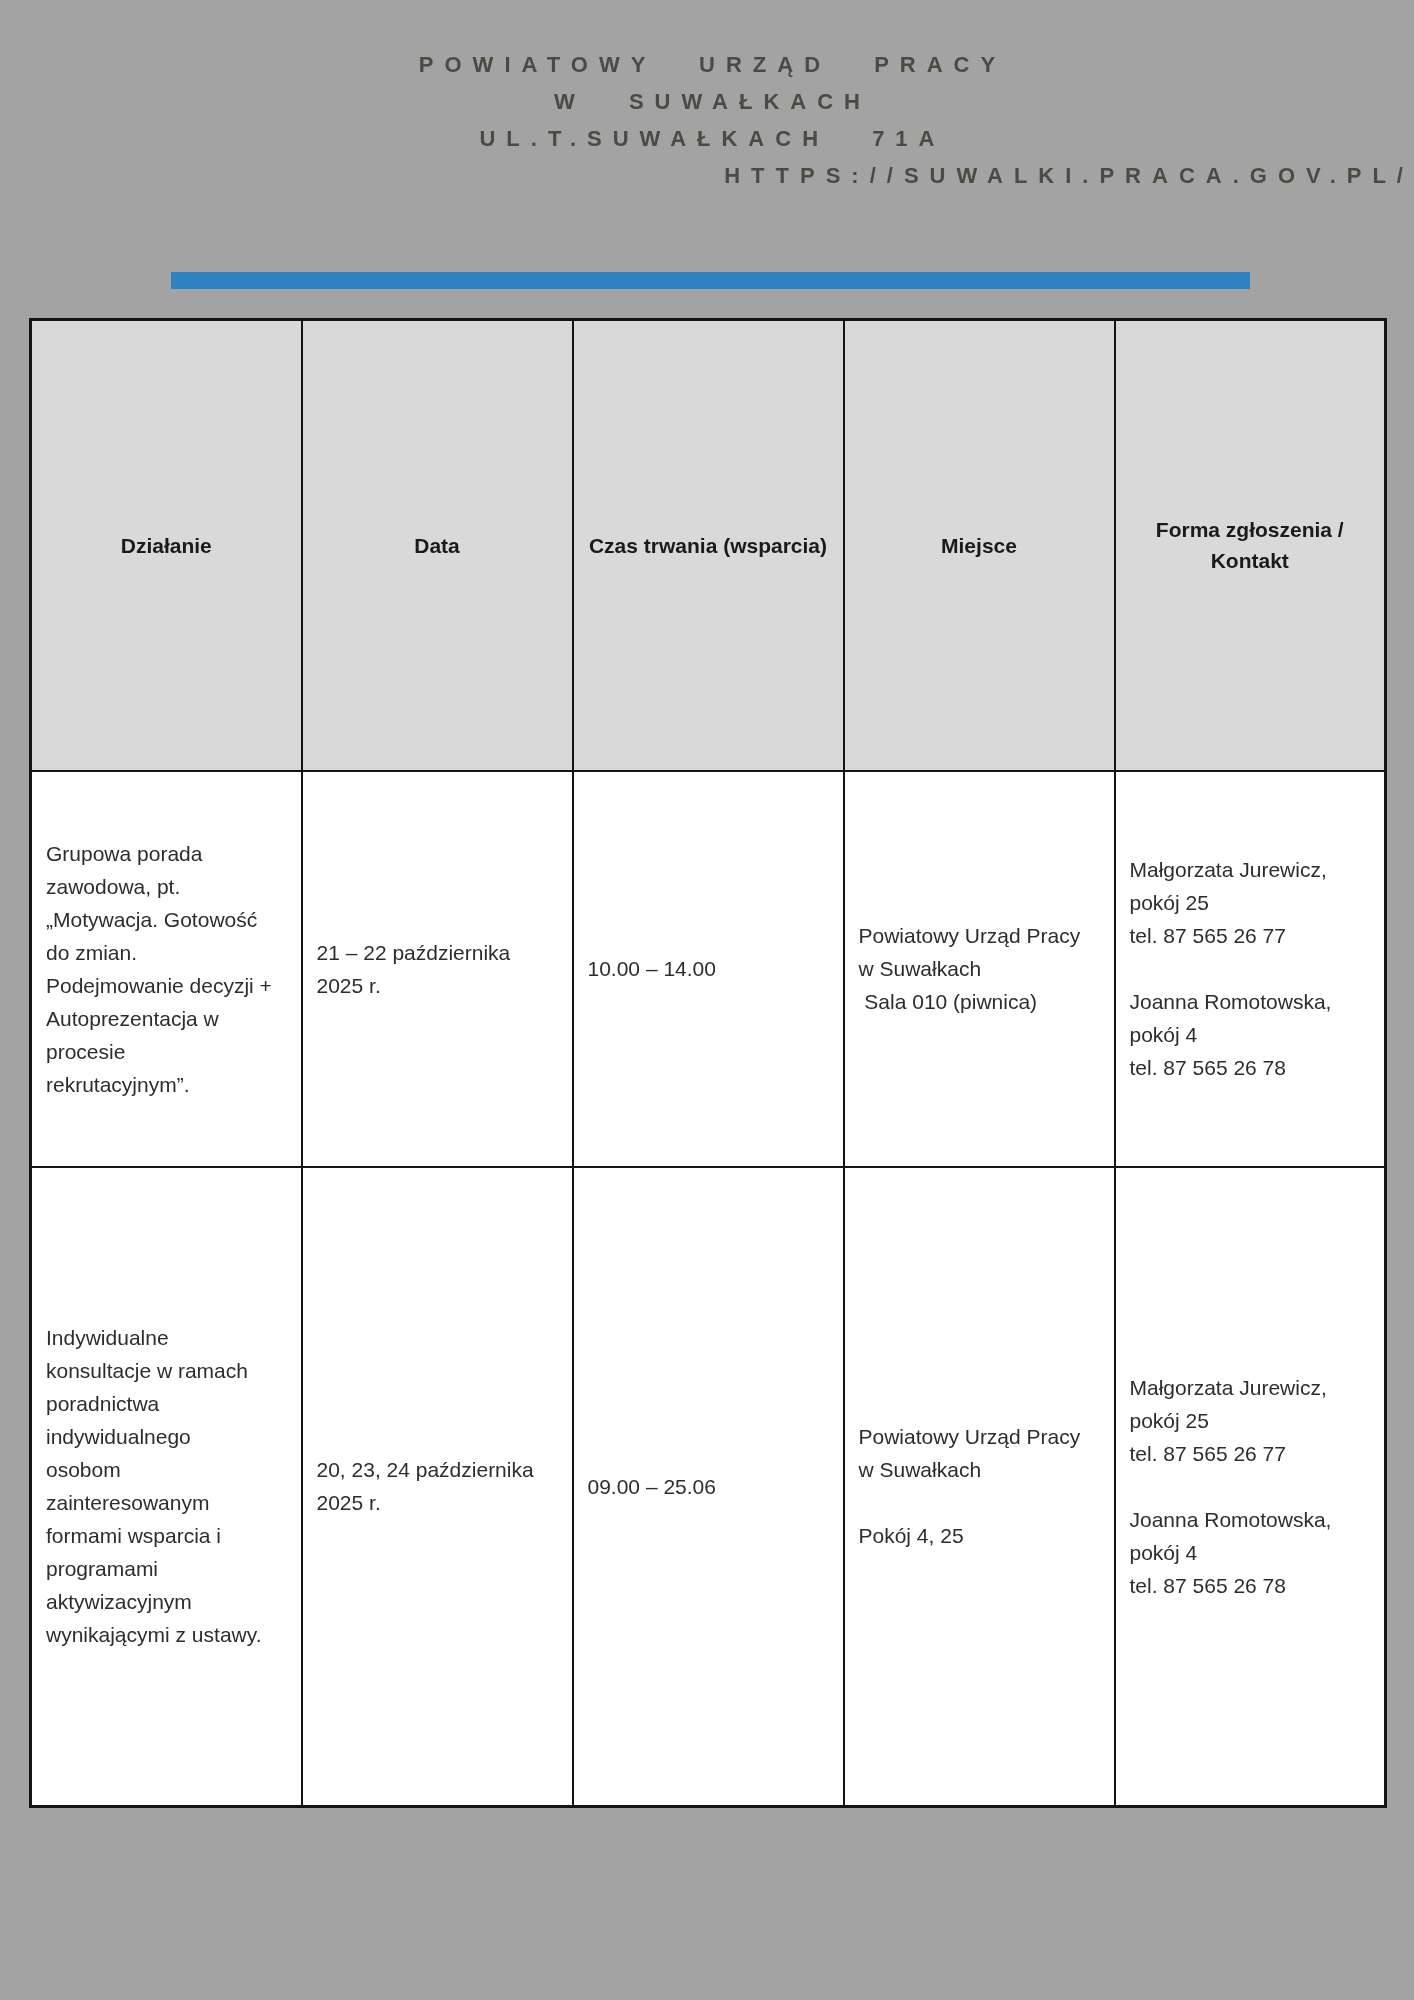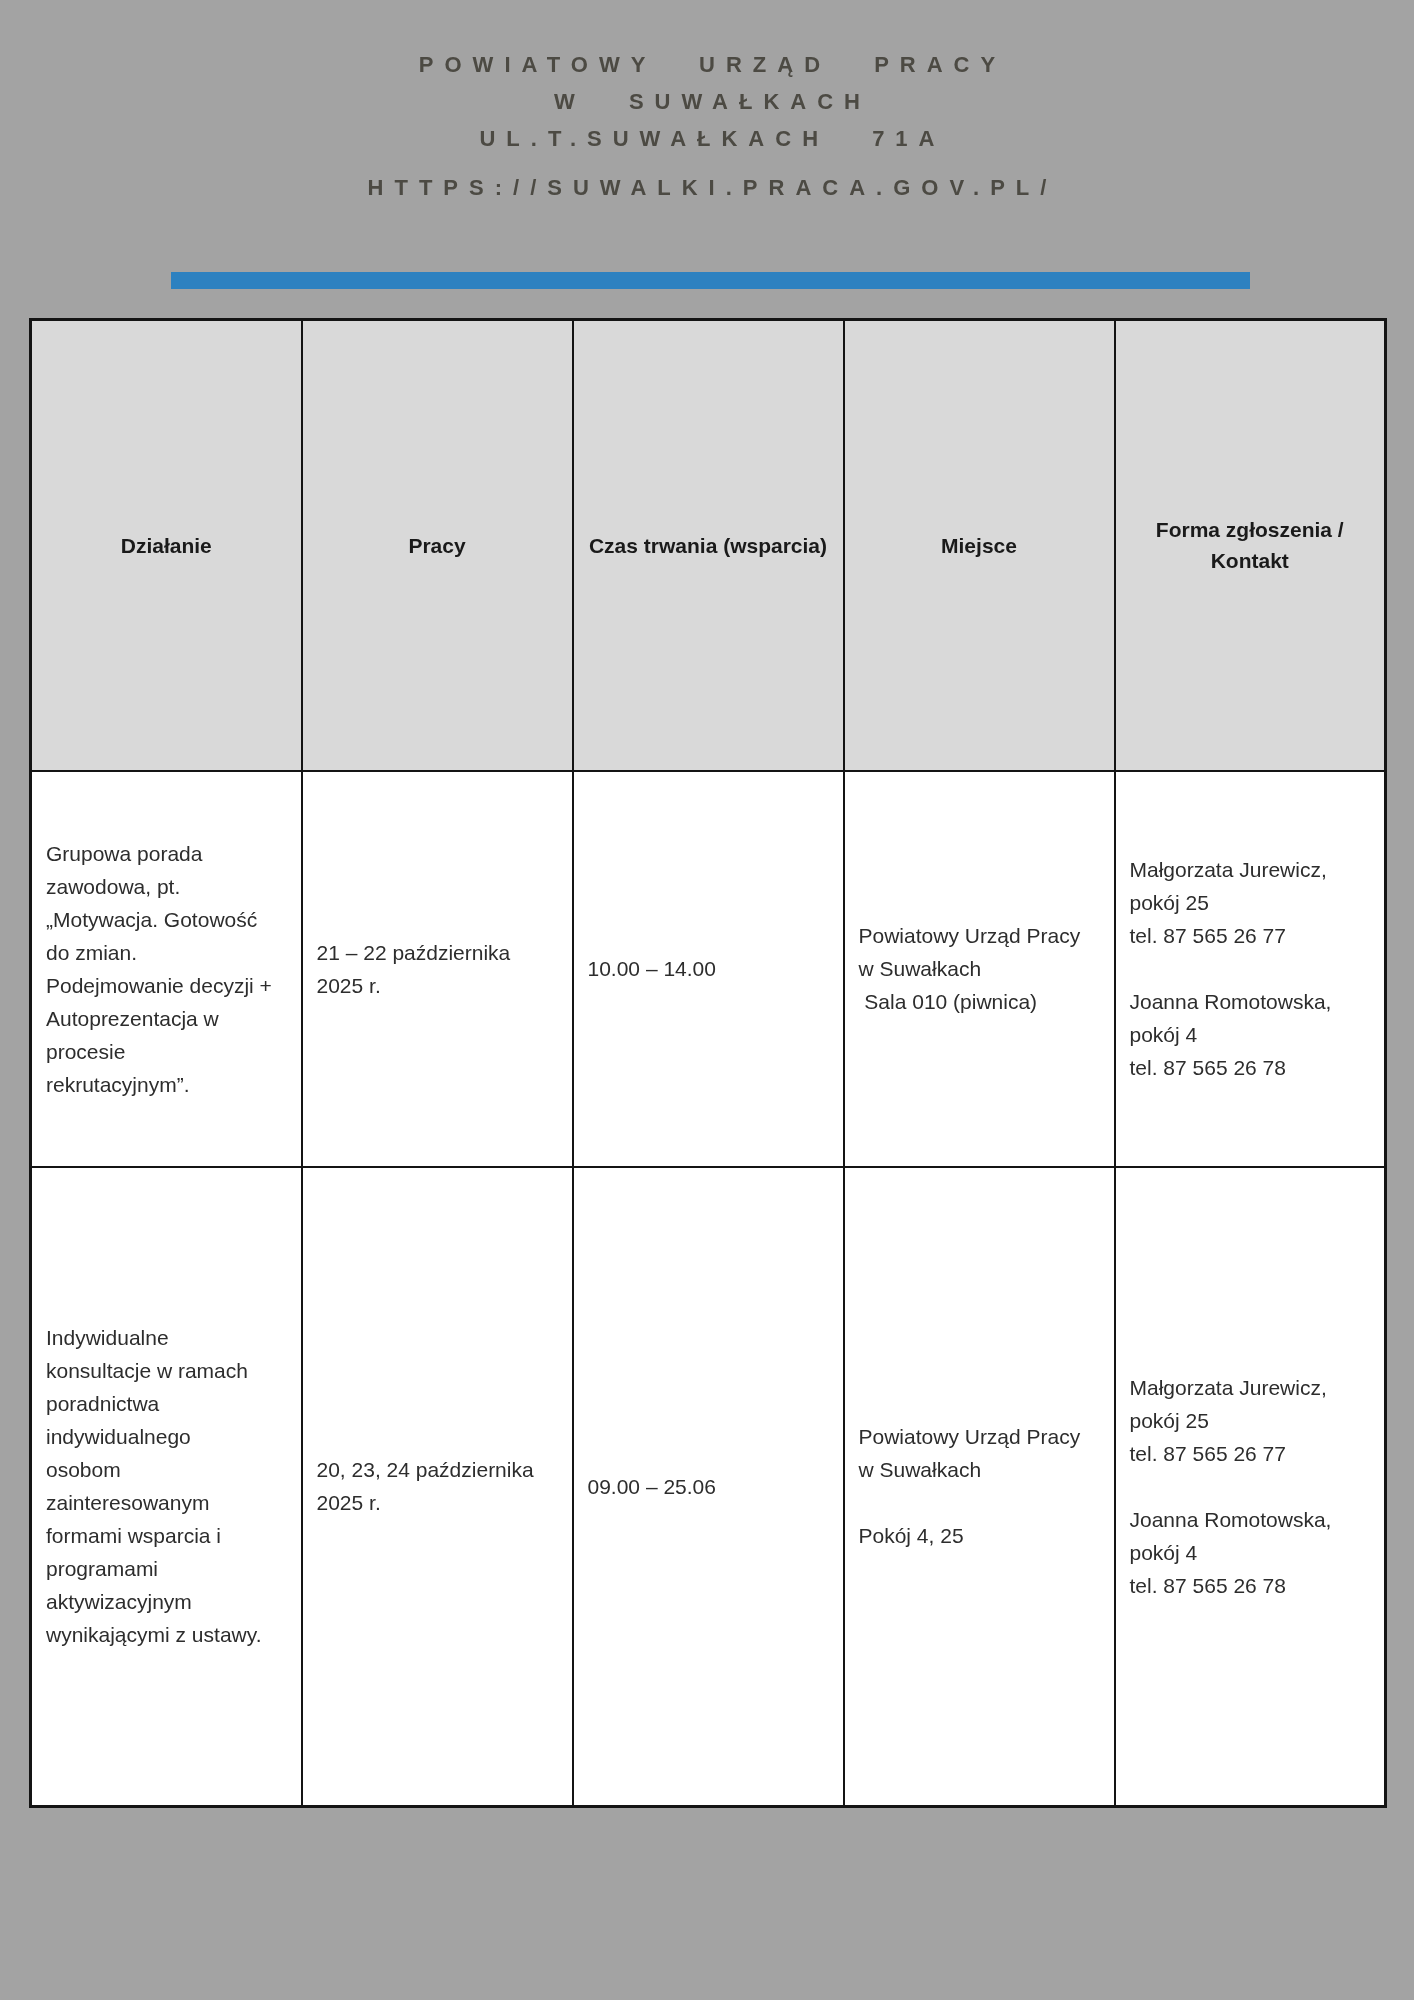--- a/index.html
+++ b/index.html
@@ -20,22 +20,22 @@
     text-align:center;
     color:#4C4A43;
     font-weight:bold;
     font-size:22px;
     line-height:37px;
     letter-spacing:11px;
     word-spacing:26px;
   }
   .title-line{text-indent:11px;}
   .url-line{
-    margin-top:12px;
     text-indent:11px;
+    text-align:right;
   }
   
   .divider-bar{
     position:absolute;
     top:272px;
     left:171px;
     width:1079px;
     height:17px;
     background:#2D81C0;
   }
@@ -89,21 +89,21 @@
     <div class="title-line">UL.T.SUWAŁKACH 71A</div>
     <div class="url-line">HTTPS://SUWALKI.PRACA.GOV.PL/</div>
   </div>
 
   <div class="divider-bar"></div>
 
   <table class="events">
     <thead>
       <tr class="header-row">
         <th>Działanie</th>
-        <th>Pracy</th>
+        <th>Data</th>
         <th>Czas trwania (wsparcia)</th>
         <th>Miejsce</th>
         <th>Forma zgłoszenia /
 Kontakt</th>
       </tr>
     </thead>
     <tbody>
       <tr class="row-1">
         <td>Grupowa porada
 zawodowa, pt.

